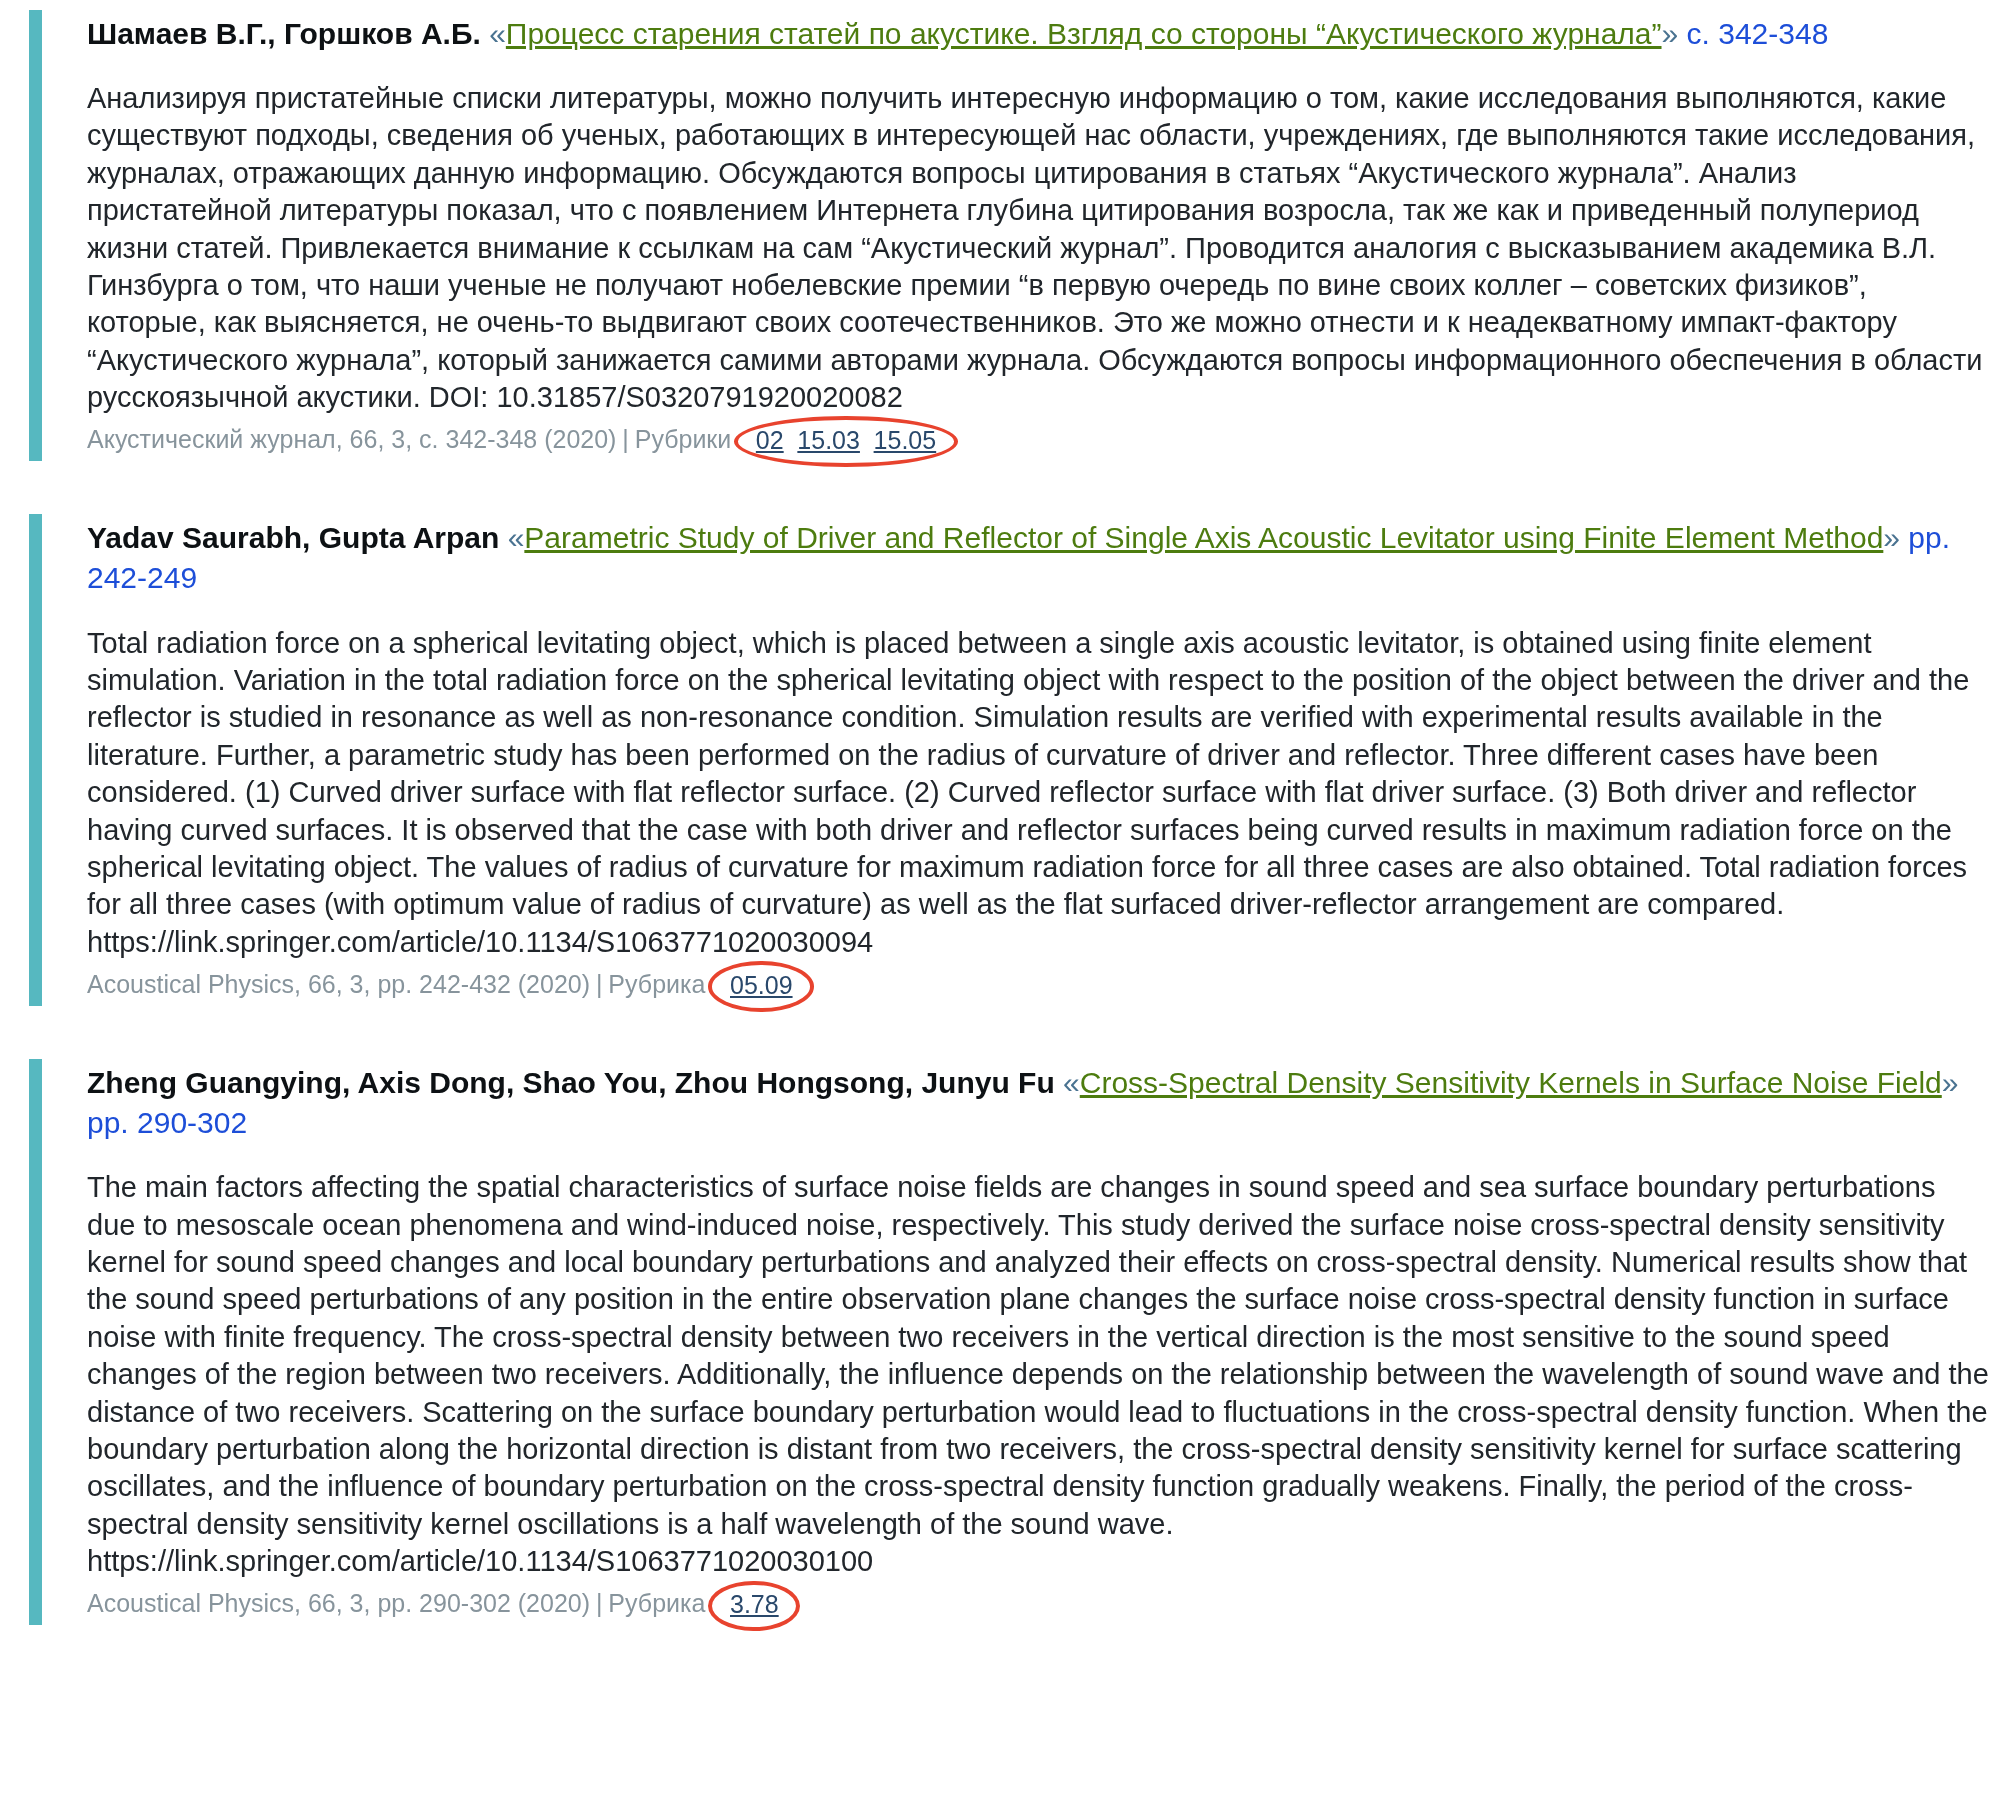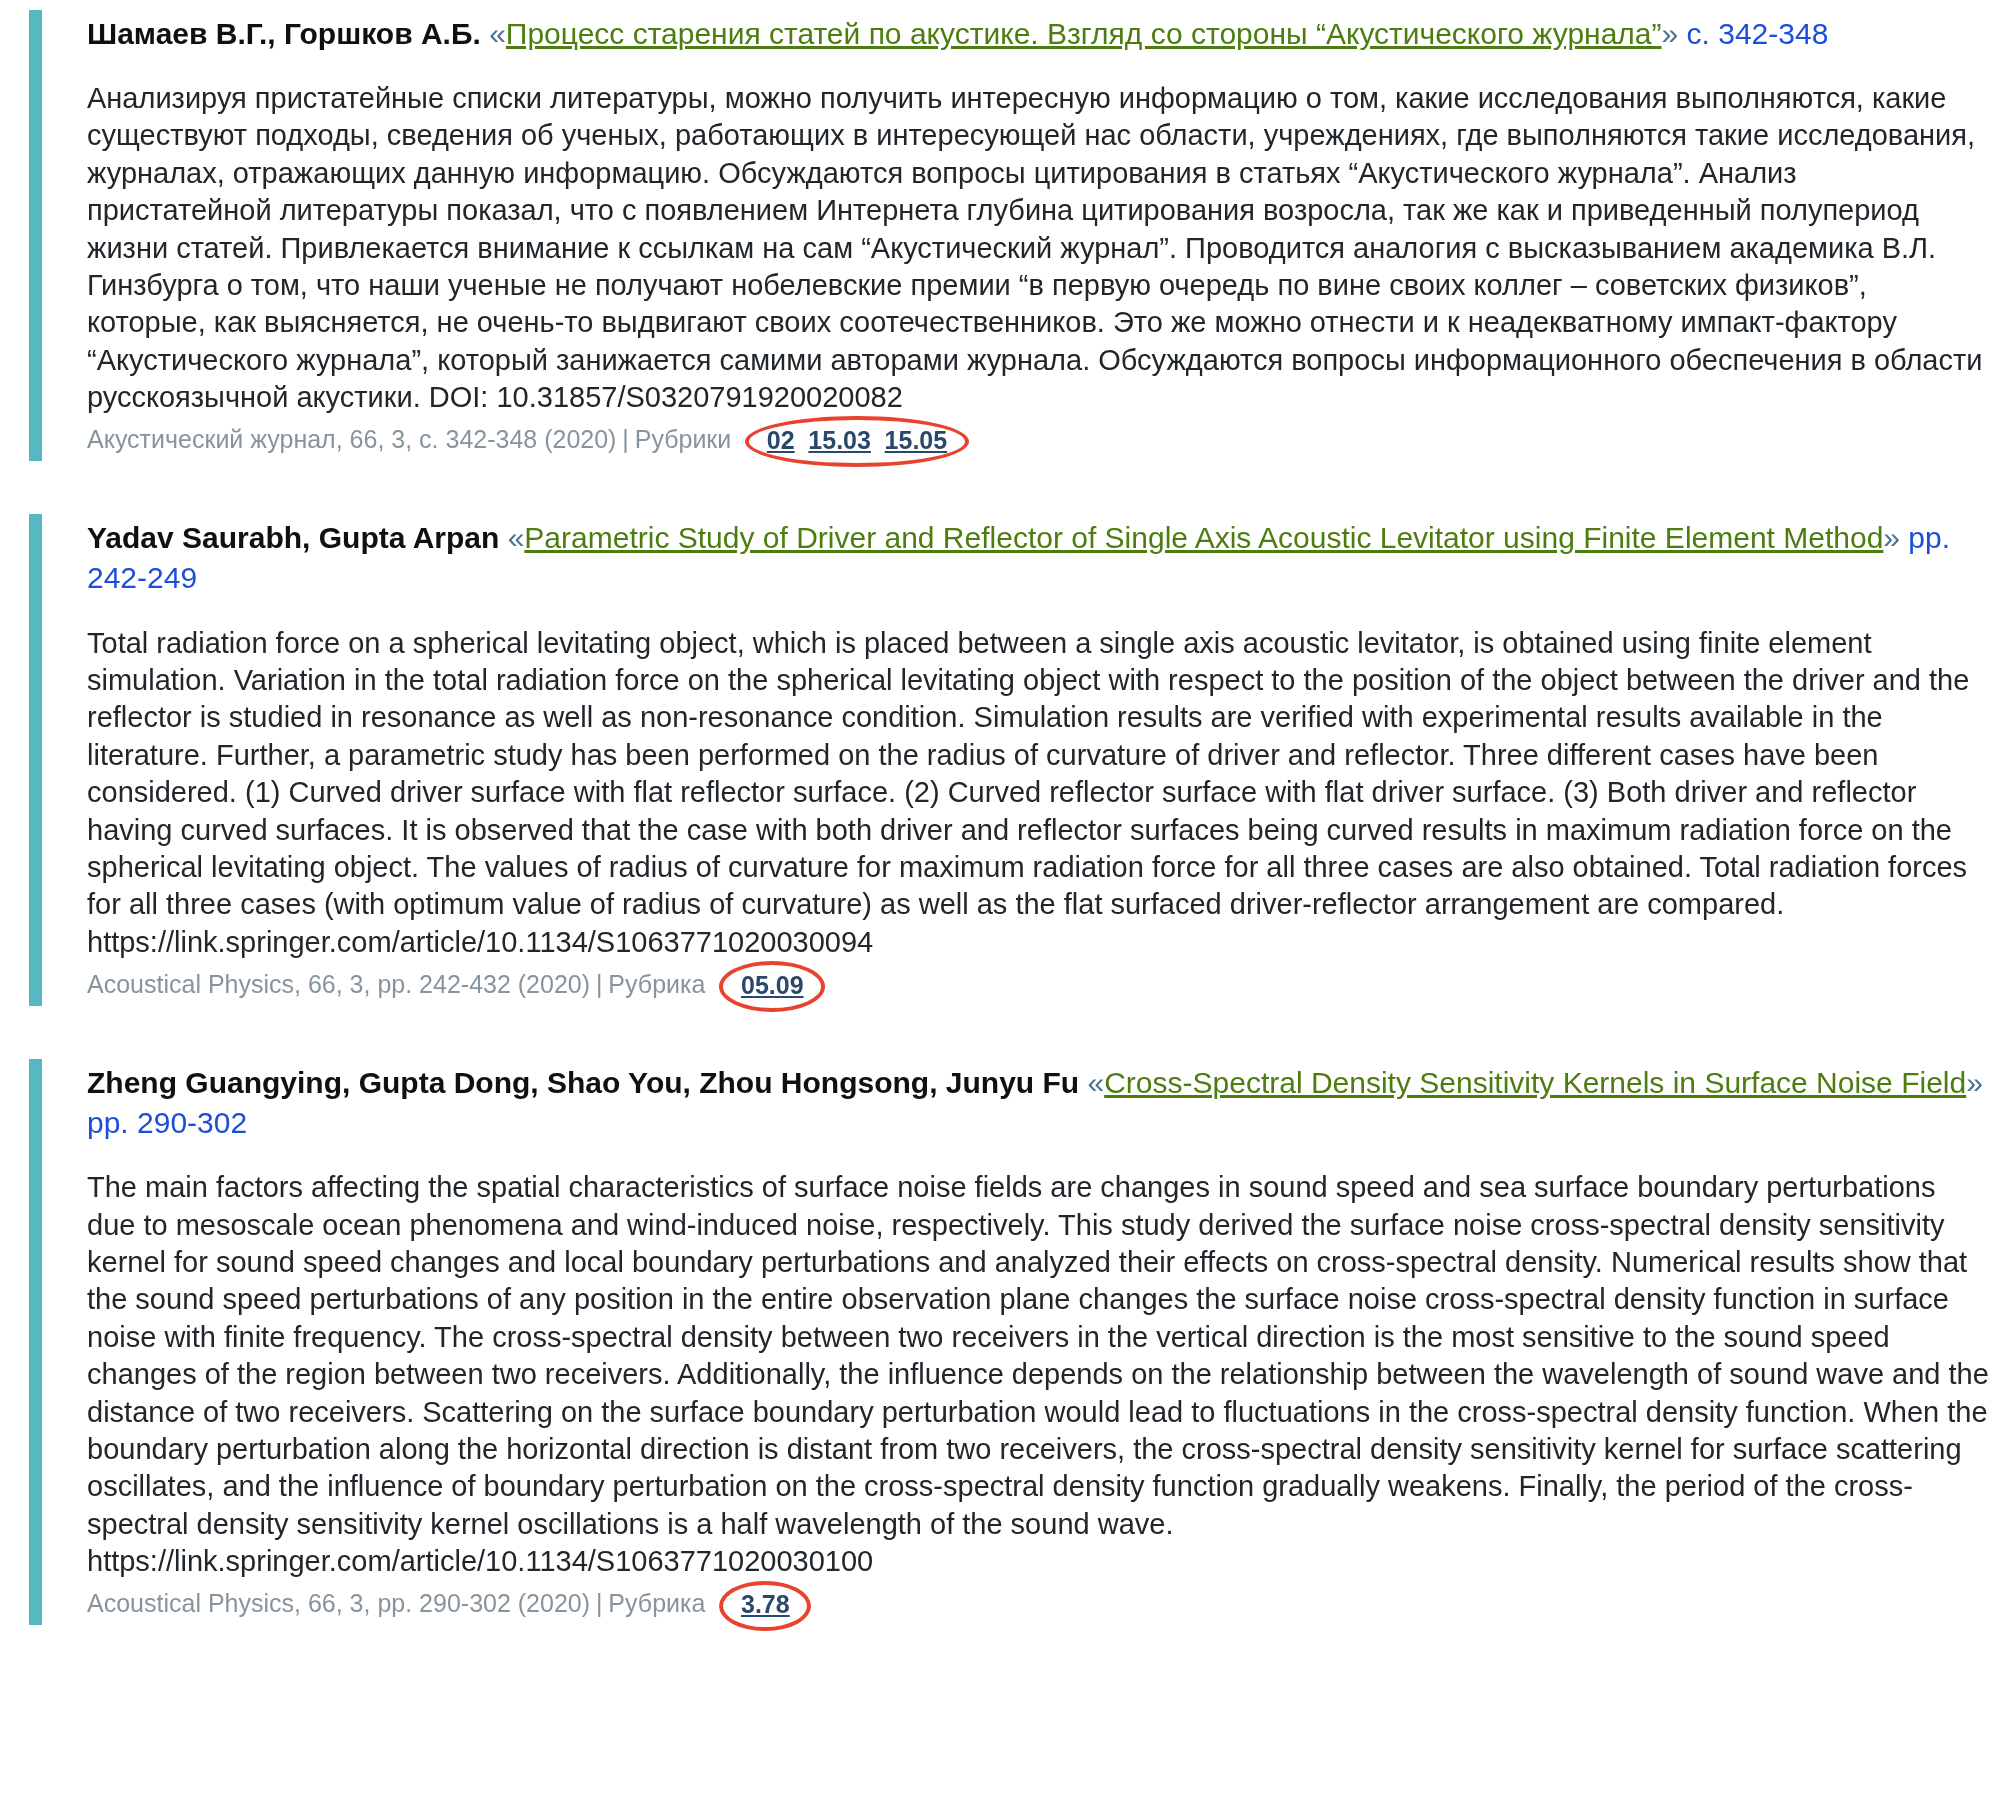--- a/index.html
+++ b/index.html
@@ -54,23 +54,22 @@
     white-space: nowrap;
   }
   .footer-sep { color: #87949c; padding: 0 5.9px; }
   .rubric-label { color: #87949c; }
 
   .rubric-circle {
     display: inline-block;
     border: 4.9px solid #e8432e;
     border-radius: 50%;
     padding: 4.9px 17.6px 7.8px;
-    margin: -11.7px 0 -11.7px 14px;
+    margin: -11.7px 0 -11.7px 3px;
     vertical-align: middle;
-    font-weight: bold;
   }
   .rubric-code {
     color: #29486b;
     text-decoration: underline;
     cursor: pointer;
     margin-right: 13.7px;
   }
   .rubric-code:last-child { margin-right: 0; }
 </style>
 </head>
@@ -99,21 +98,21 @@
     </div>
     <div class="abstract">Total radiation force on a spherical levitating object, which is placed between a single axis acoustic levitator, is obtained using finite element simulation. Variation in the total radiation force on the spherical levitating object with respect to the position of the object between the driver and the reflector is studied in resonance as well as non-resonance condition. Simulation results are verified with experimental results available in the literature. Further, a parametric study has been performed on the radius of curvature of driver and reflector. Three different cases have been considered. (1) Curved driver surface with flat reflector surface. (2) Curved reflector surface with flat driver surface. (3) Both driver and reflector having curved surfaces. It is observed that the case with both driver and reflector surfaces being curved results in maximum radiation force on the spherical levitating object. The values of radius of curvature for maximum radiation force for all three cases are also obtained. Total radiation forces for all three cases (with optimum value of radius of curvature) as well as the flat surfaced driver-reflector arrangement are compared. https://link.springer.com/article/10.1134/S1063771020030094</div>
     <div class="url-line"></div>
     <div class="entry-footer">
       <span>Acoustical Physics, 66, 3, pp. 242-432 (2020)</span><span class="footer-sep">|</span><span class="rubric-label">Рубрика</span><span class="rubric-circle"><a class="rubric-code">05.09</a></span>
     </div>
   </article>
 
   <article class="entry">
     <div class="entry-title">
-      <span class="authors">Zheng Guangying, Gupta Dong, Shao You, Zhou Hongsong, Junyu Fu</span>
+      <span class="authors">Zheng Guangying, Axis Dong, Shao You, Zhou Hongsong, Junyu Fu</span>
       <span class="guillemet">«</span><a class="title-link">Cross-Spectral Density Sensitivity Kernels in Surface Noise Field</a><span class="guillemet">»</span>
       <span class="pages">pp. 290-302</span>
     </div>
     <div class="abstract">The main factors affecting the spatial characteristics of surface noise fields are changes in sound speed and sea surface boundary perturbations due to mesoscale ocean phenomena and wind-induced noise, respectively. This study derived the surface noise cross-spectral density sensitivity kernel for sound speed changes and local boundary perturbations and analyzed their effects on cross-spectral density. Numerical results show that the sound speed perturbations of any position in the entire observation plane changes the surface noise cross-spectral density function in surface noise with finite frequency. The cross-spectral density between two receivers in the vertical direction is the most sensitive to the sound speed changes of the region between two receivers. Additionally, the influence depends on the relationship between the wavelength of sound wave and the distance of two receivers. Scattering on the surface boundary perturbation would lead to fluctuations in the cross-spectral density function. When the boundary perturbation along the horizontal direction is distant from two receivers, the cross-spectral density sensitivity kernel for surface scattering oscillates, and the influence of boundary perturbation on the cross-spectral density function gradually weakens. Finally, the period of the cross-spectral density sensitivity kernel oscillations is a half wavelength of the sound wave.</div>
     <div class="url-line">https://link.springer.com/article/10.1134/S1063771020030100</div>
     <div class="entry-footer">
       <span>Acoustical Physics, 66, 3, pp. 290-302 (2020)</span><span class="footer-sep">|</span><span class="rubric-label">Рубрика</span><span class="rubric-circle"><a class="rubric-code">3.78</a></span>
     </div>
   </article>
 

